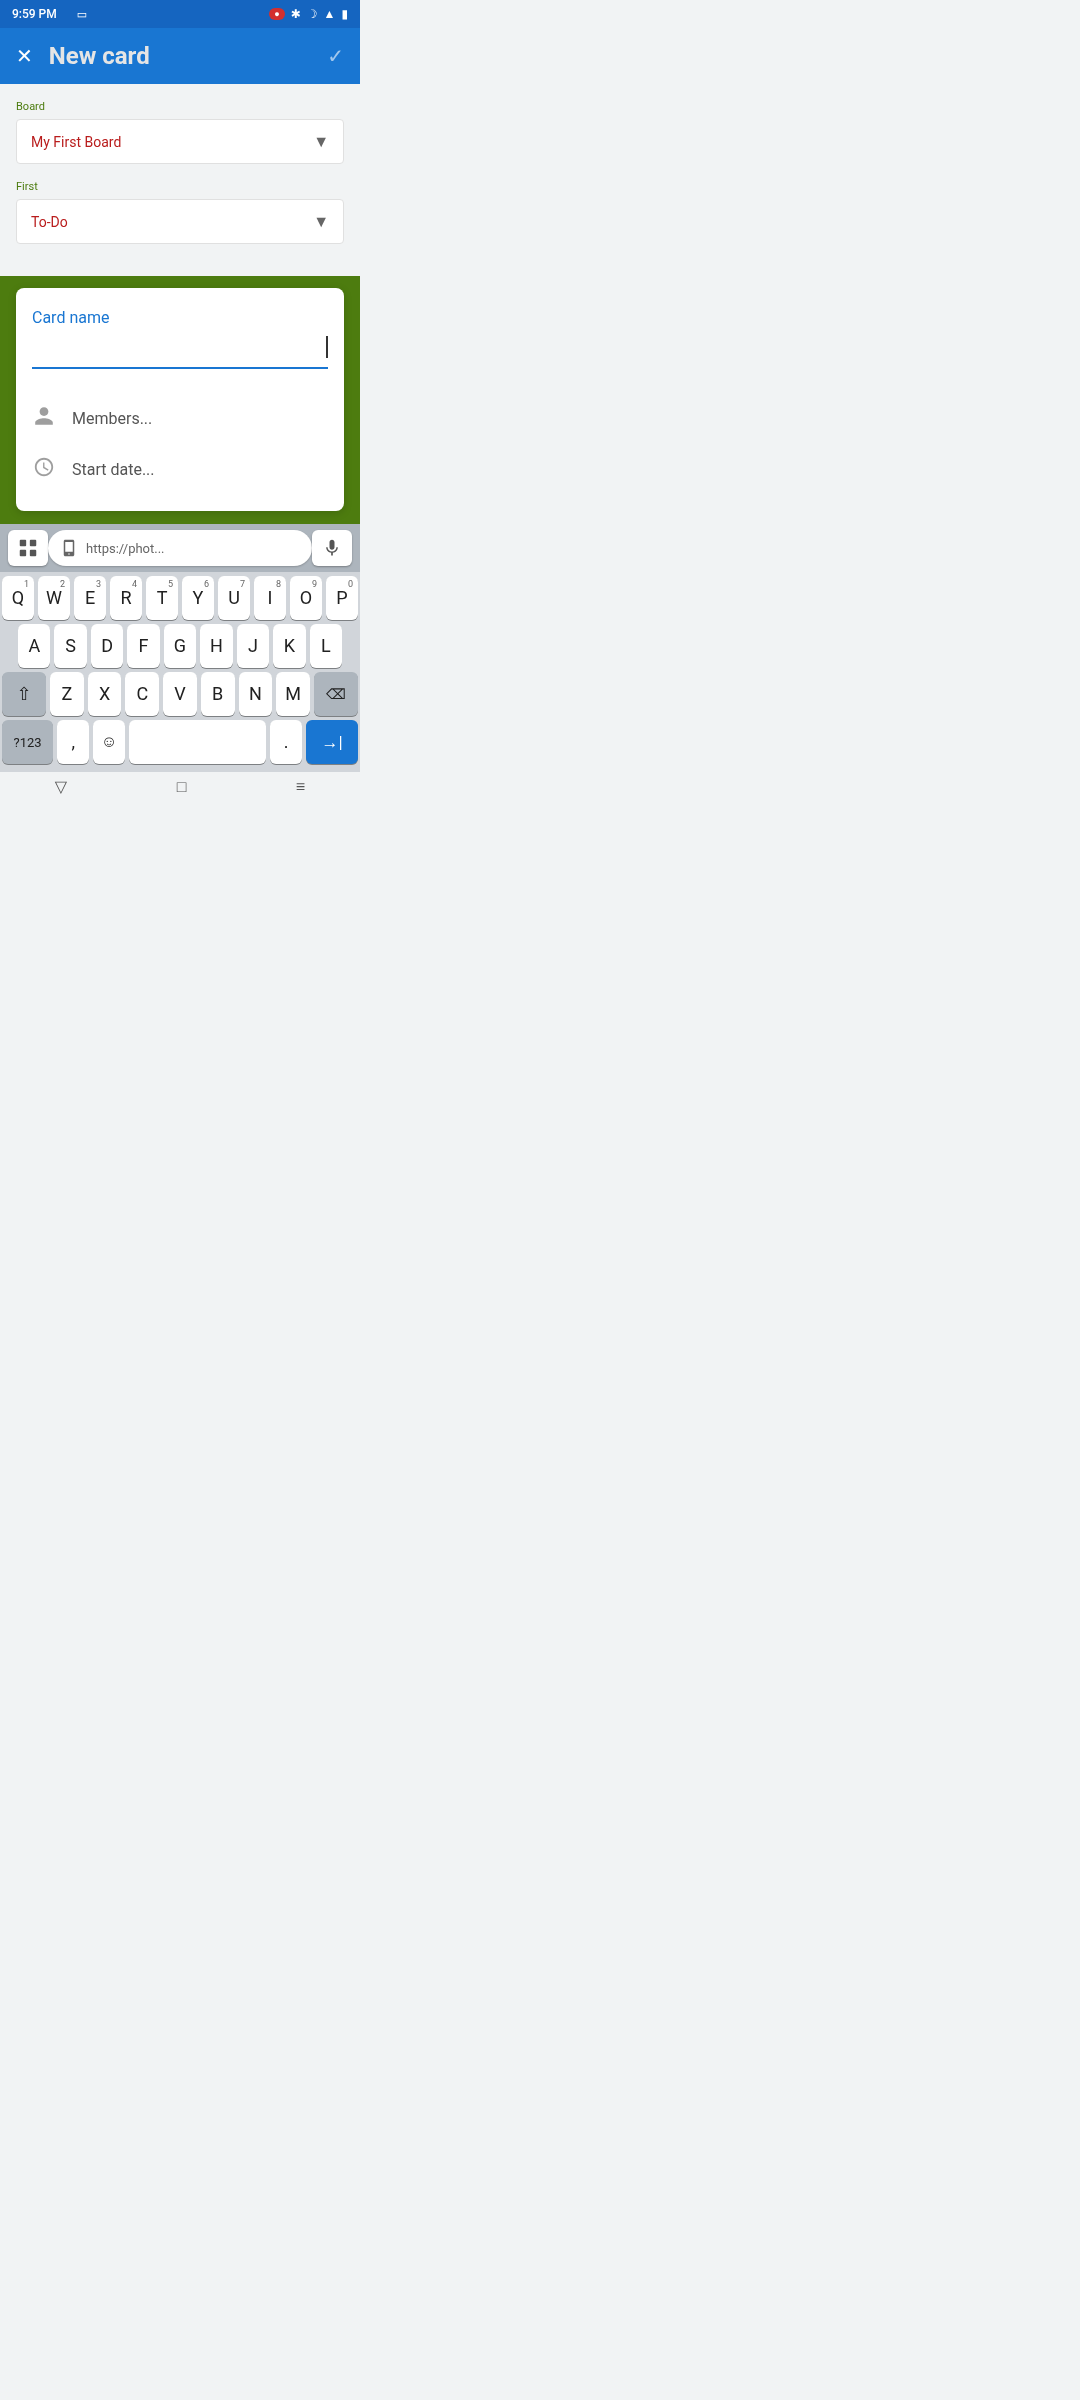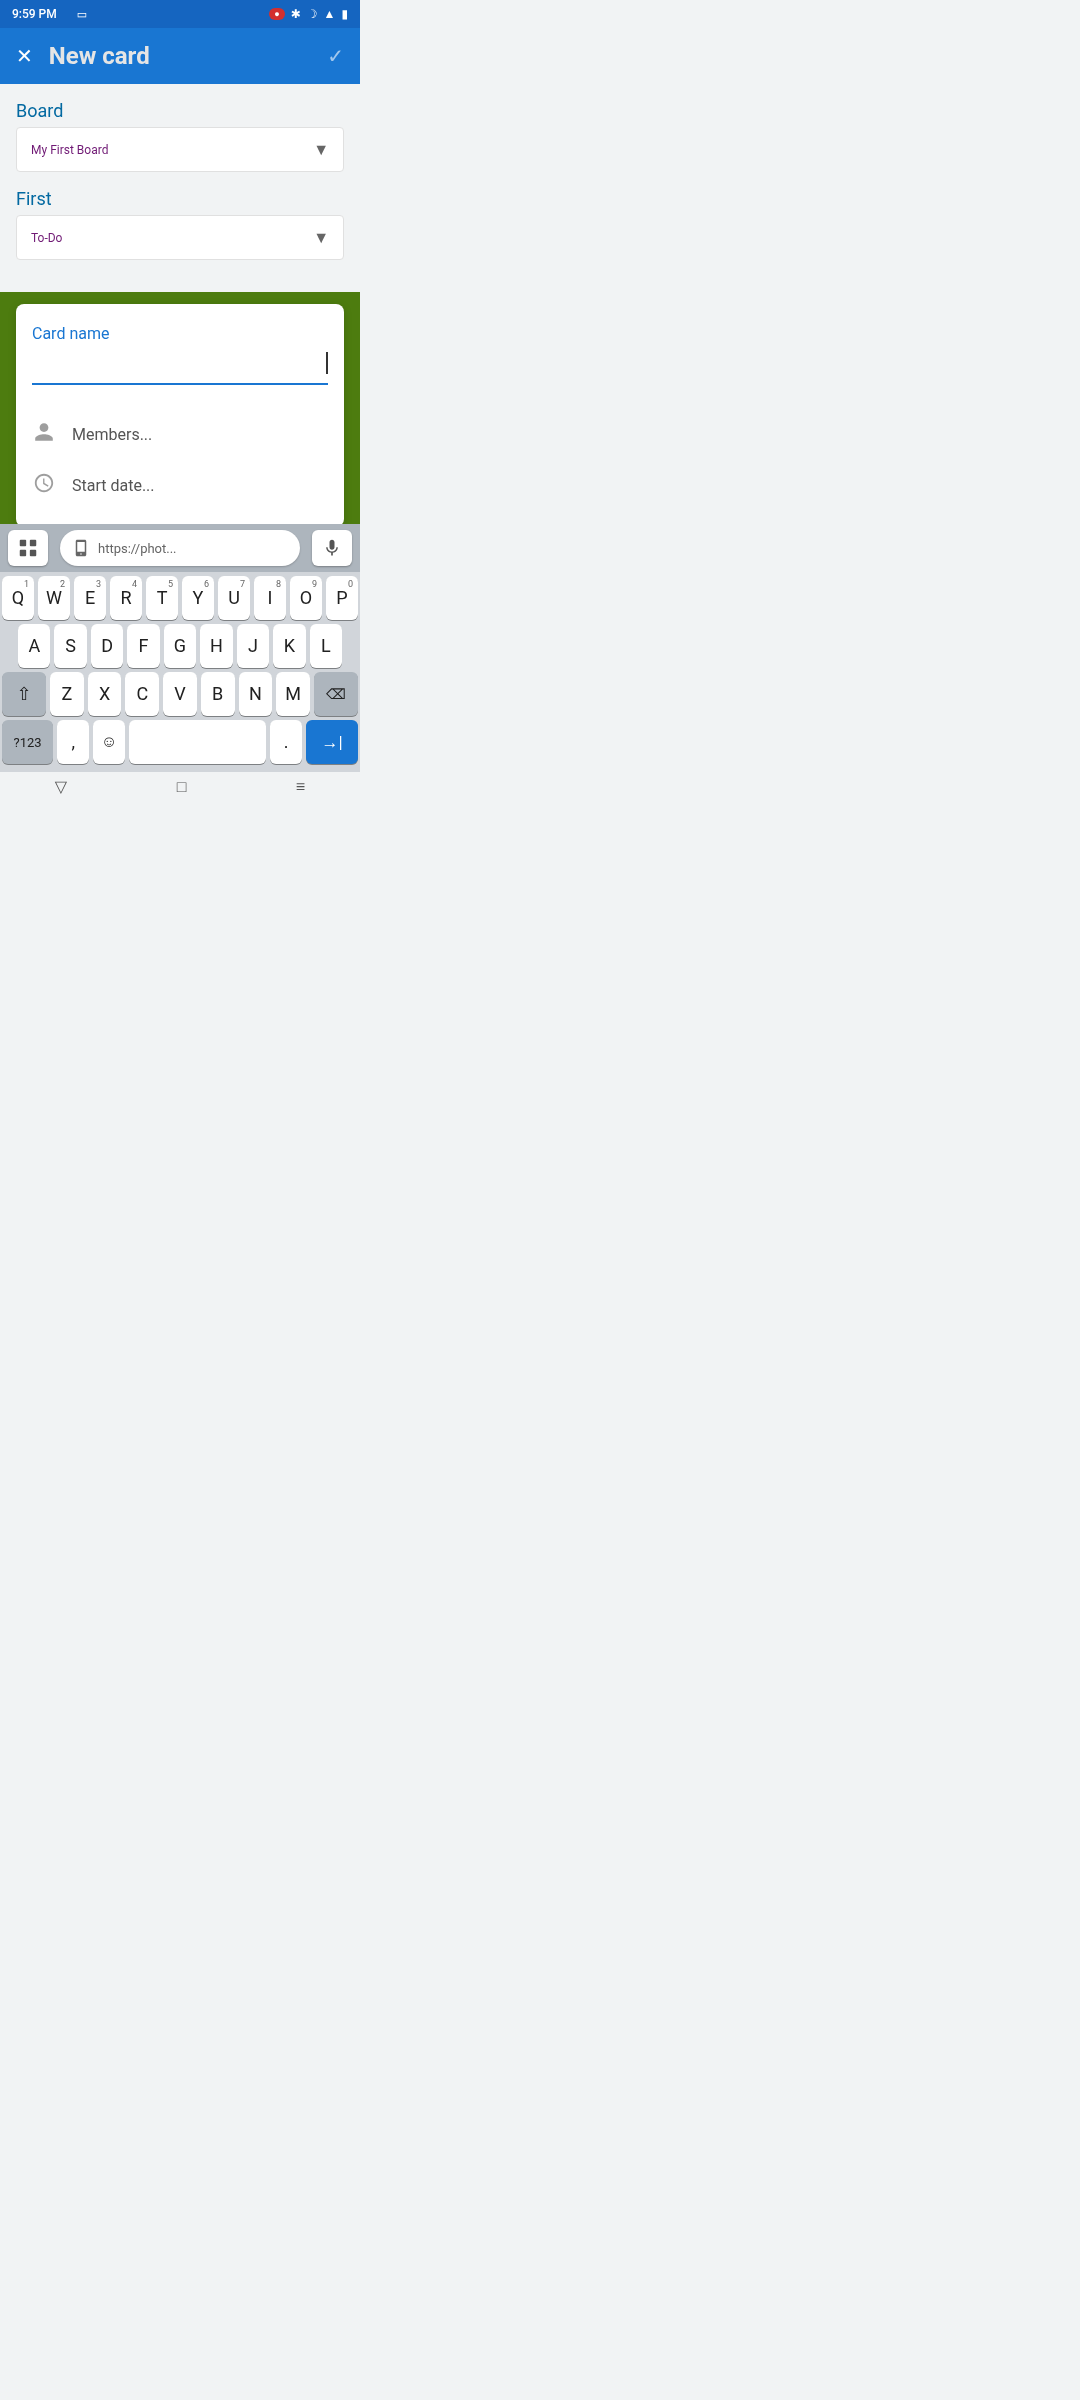--- a/index.html
+++ b/index.html
@@ -60,38 +60,38 @@
     
     .form-area {
       background: #f1f3f4;
       padding: 16px;
     }
 
     .field-group {
       margin-bottom: 16px;
     }
     .field-label {
-      font-size: 18px;
-      color: #0369a1;
+      font-size: 11px;
+      color: #4d7c0f;
       margin-bottom: 6px;
       font-weight: 400;
     }
     .field-select {
       display: flex;
       align-items: center;
       justify-content: space-between;
       background: white;
       border: 1px solid #e0e0e0;
       border-radius: 4px;
       padding: 12px 14px;
       cursor: pointer;
     }
     .field-select-value {
-      font-size: 12px;
-      color: #701a75;
+      font-size: 14px;
+      color: #b91c1c;
       font-weight: 400;
     }
     .chevron-icon {
       color: #666;
       font-size: 16px;
     }
 
     
     .card-section {
       background: #4d7c0f;
@@ -170,21 +170,21 @@
       left: 0;
       right: 0;
     }
 
     .keyboard-toolbar {
       background: #adb5bd;
       height: 48px;
       display: flex;
       align-items: center;
       padding: 0 8px;
-      gap: 12px;
+      gap: 0;
     }
 
     .kb-tool-grid {
       width: 40px;
       height: 36px;
       background: white;
       border-radius: 6px;
       display: flex;
       align-items: center;
       justify-content: center;

